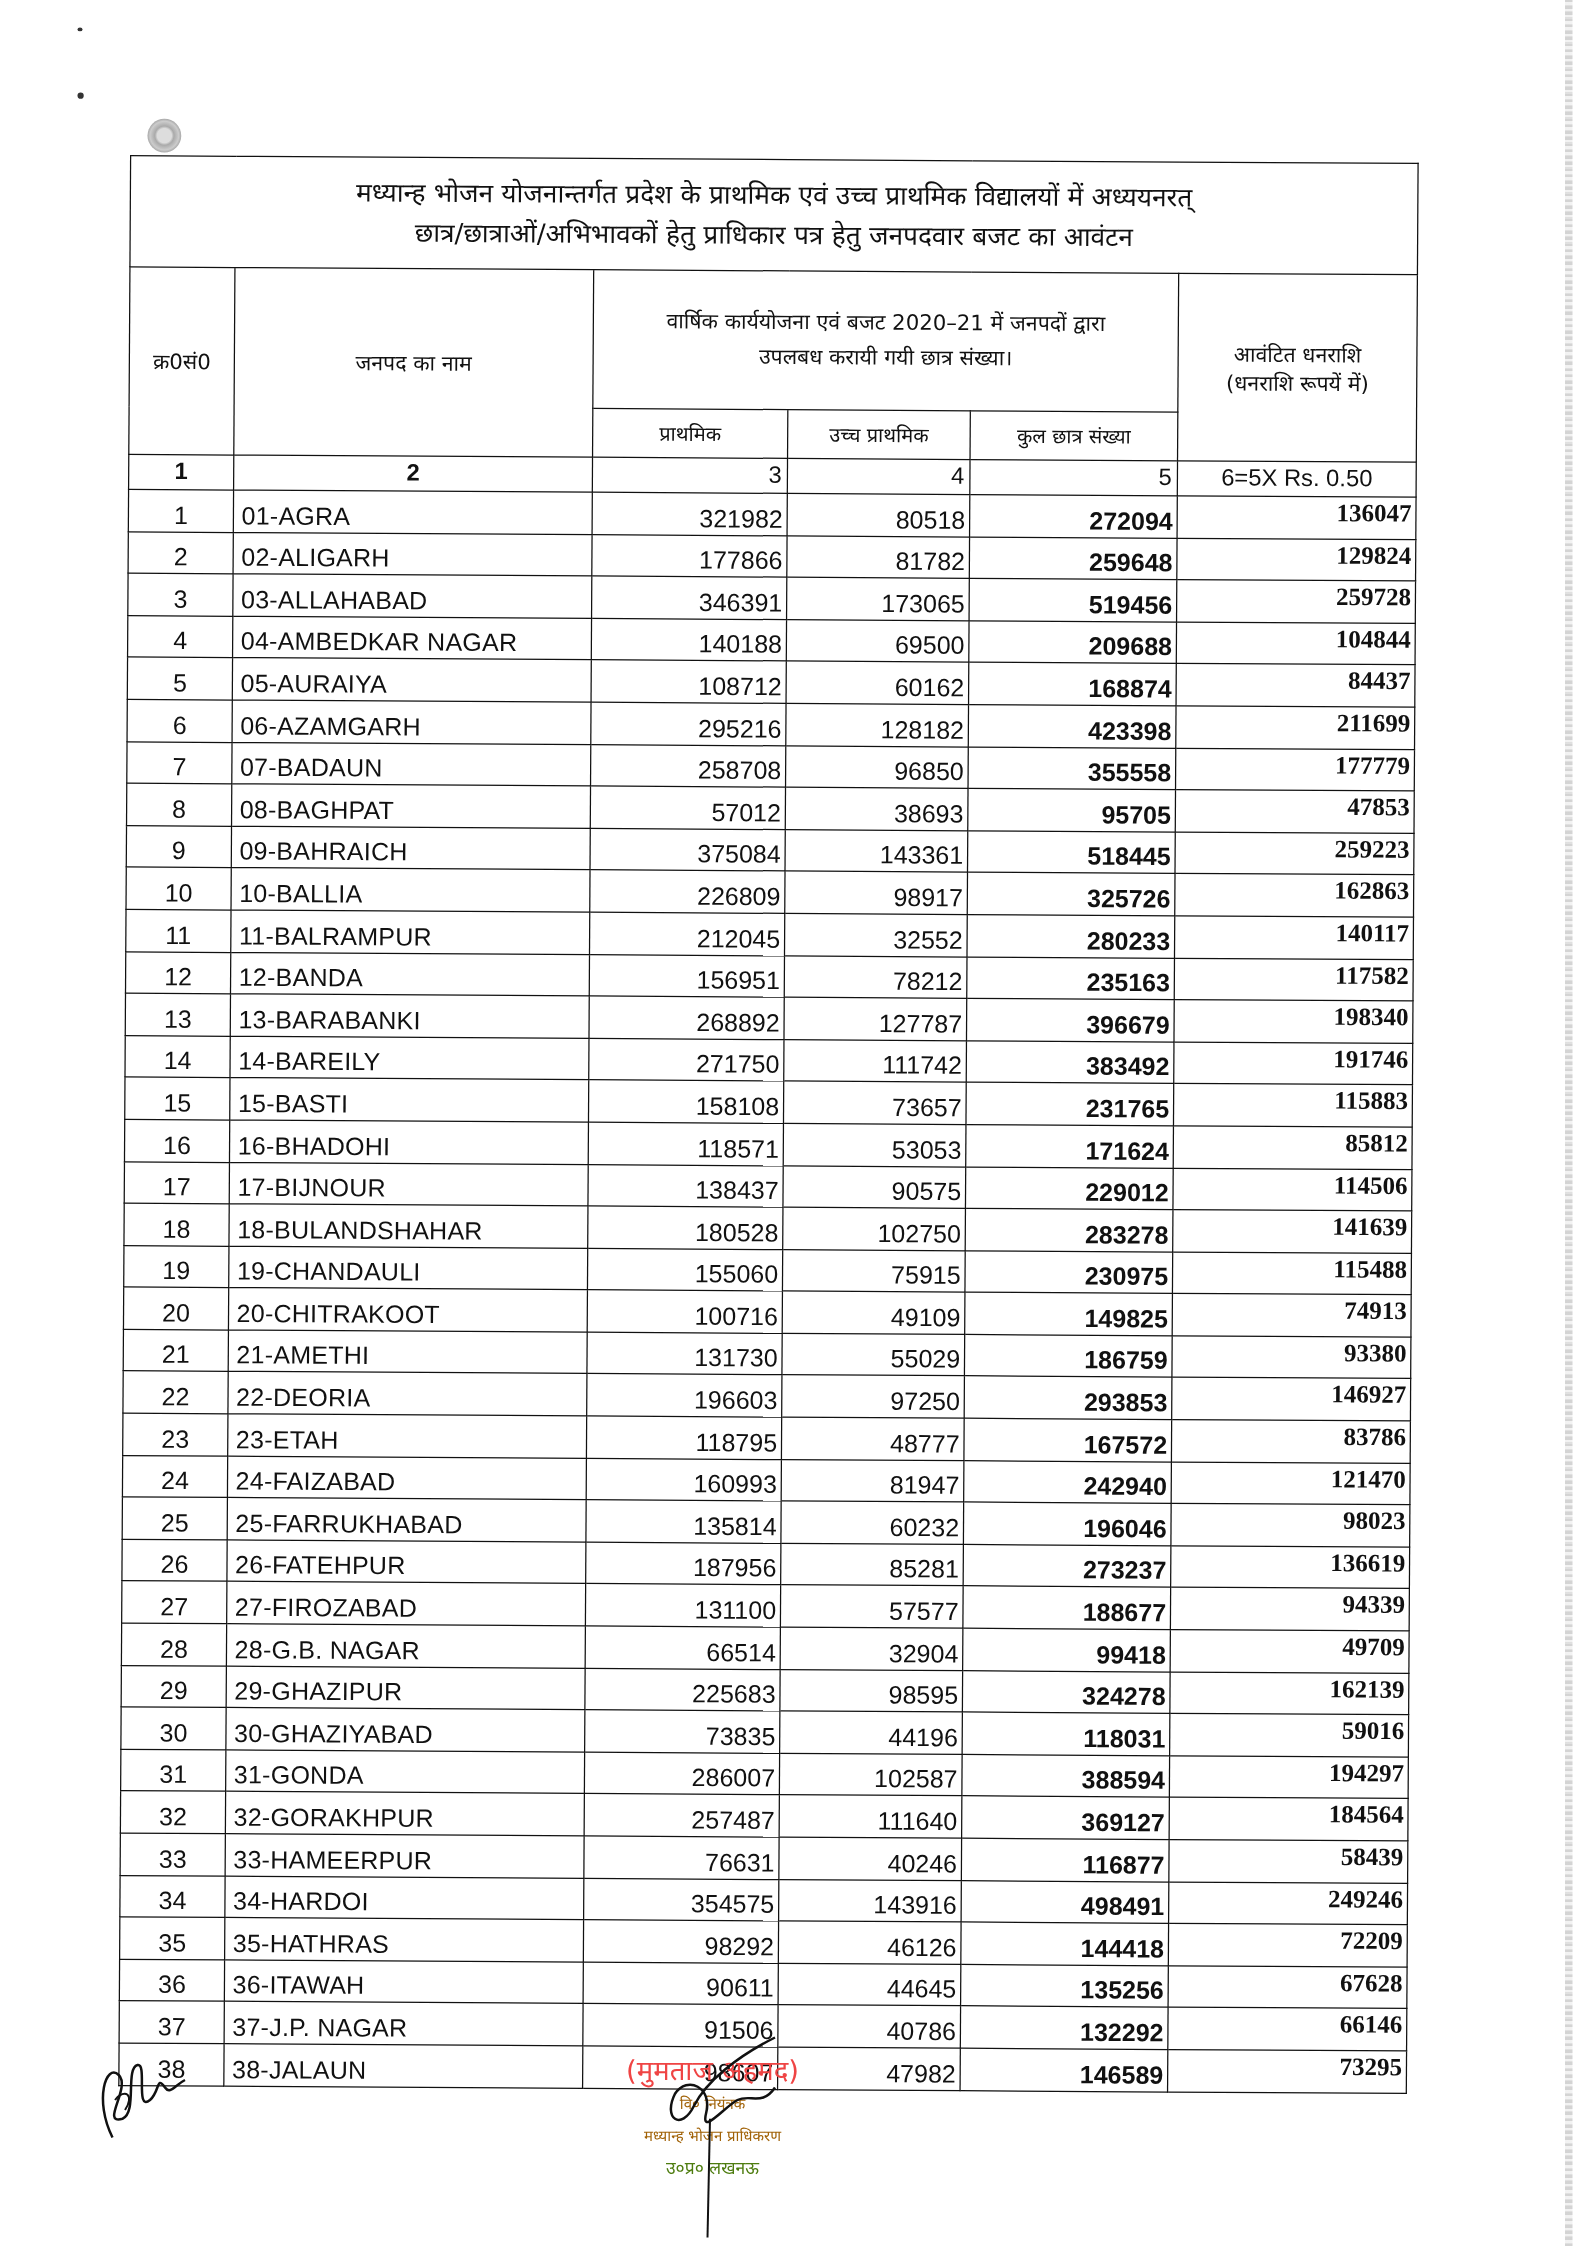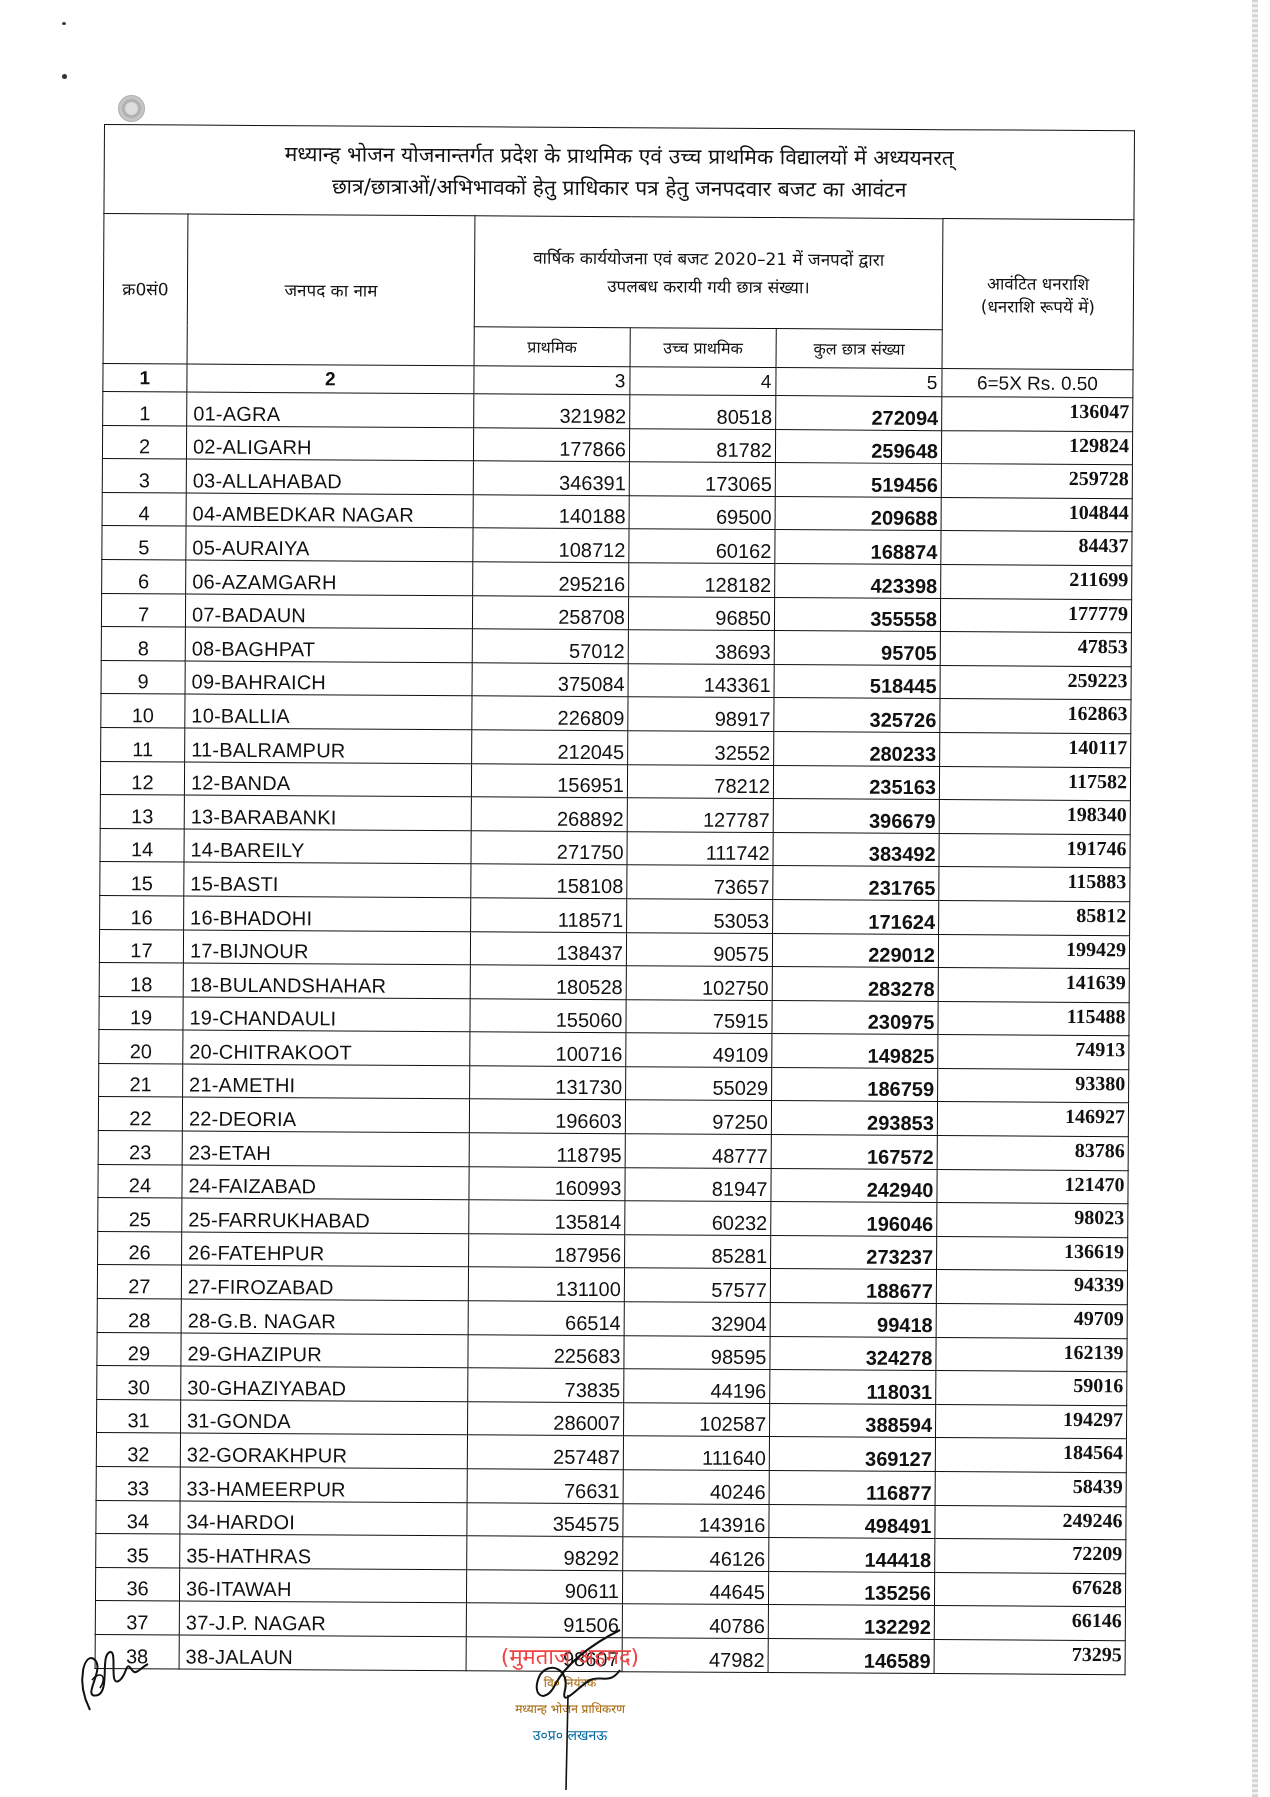--- a/index.html
+++ b/index.html
@@ -44,21 +44,21 @@
   .data-row .amt { vertical-align:top;font-family:Liberation Serif, serif; }
   .sig-left {
     position:absolute; left:70px; top:1640px; width:90px; height:80px;
   }
   .sig-block {
     position:absolute; left:440px; top:1640px; width:260px; text-align:center;
     font-family:"DejaVu Sans", sans-serif; color:#555;
   }
   .sig-block .name { font-size:22px; color:#ef4444; }
   .sig-block .line { font-size:12px; line-height:26px; color:#a16207; }
-  .sig-block .faded { color:#0369a1; font-size:14px; }
+  .sig-block .faded { color:#4d7c0f; font-size:14px; }
   .sig-scribble { position:absolute; left:470px; top:1625px; width:200px; height:170px; }
 </style>
 </head>
 <body>
 
 <div class="scan-edge"></div>
 <div class="speck" style="left:62px;top:22px;width:4px;height:3px;"></div>
 <div class="speck" style="left:62px;top:74px;width:5px;height:5px;"></div>
 <div class="stamp-dot"></div>
 
@@ -230,21 +230,21 @@
         <td class="n">53053</td>
         <td class="total">171624</td>
         <td class="amt">85812</td>
       </tr>
       <tr class="data-row">
         <td class="sr">17</td>
         <td class="name">17-BIJNOUR</td>
         <td class="n">138437</td>
         <td class="n">90575</td>
         <td class="total">229012</td>
-        <td class="amt">199429</td>
+        <td class="amt">114506</td>
       </tr>
       <tr class="data-row">
         <td class="sr">18</td>
         <td class="name">18-BULANDSHAHAR</td>
         <td class="n">180528</td>
         <td class="n">102750</td>
         <td class="total">283278</td>
         <td class="amt">141639</td>
       </tr>
       <tr class="data-row">

